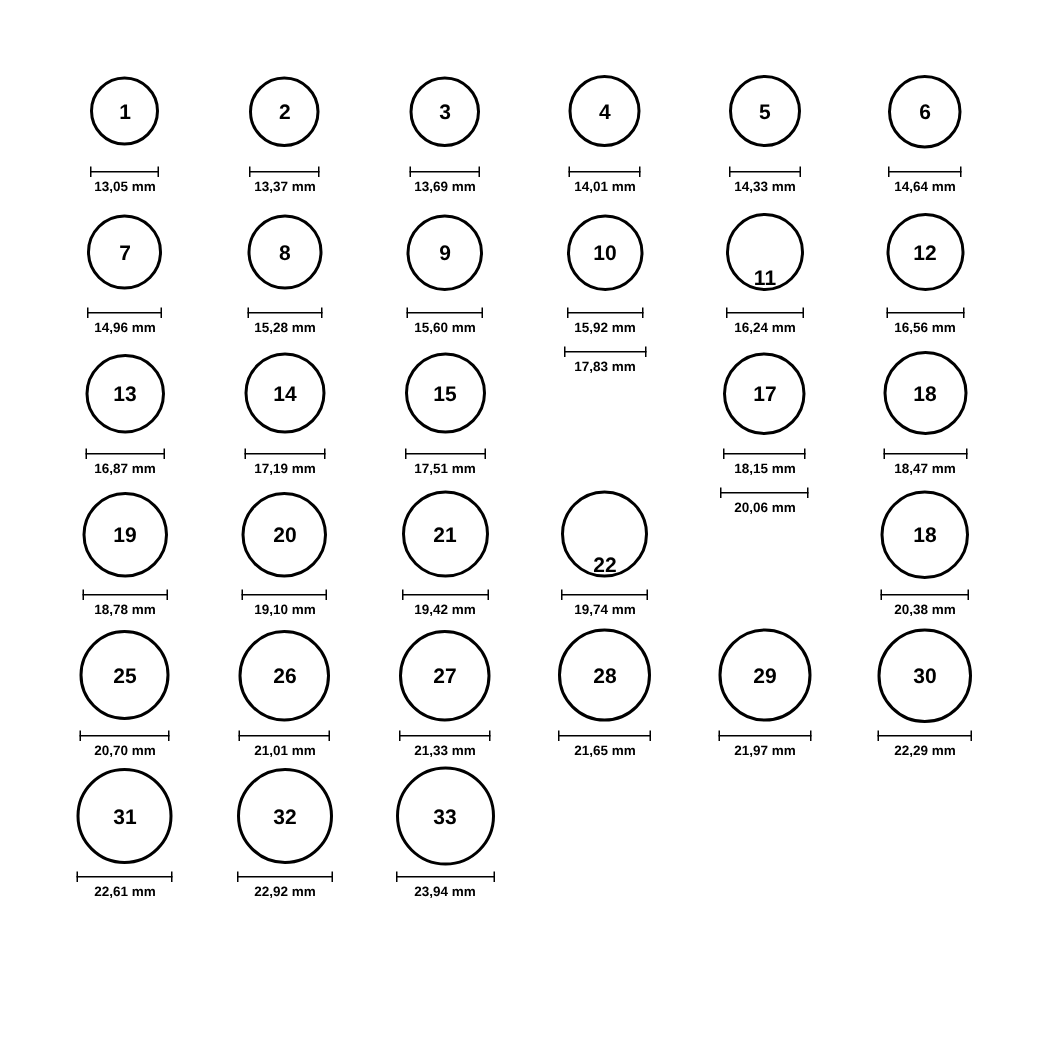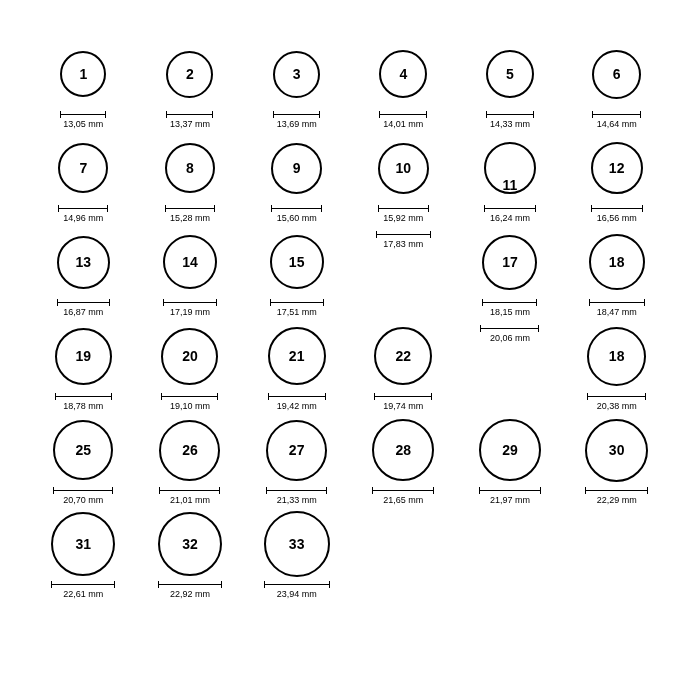--- a/index.html
+++ b/index.html
@@ -81,21 +81,21 @@
     position: absolute;
     top: 0px;
     width: 1px;
     height: 7px;
     background: #000000;
   }
   .measure-bar .cap.left { left: 0; }
   .measure-bar .cap.right { right: 0; }
   .measure-label {
     font-size: 9px;
-    font-weight: normal;
+    font-weight: bold;
     color: #000000;
     margin-top: 2px;
     white-space: nowrap;
     line-height: 1;
   }
 </style>
 </head>
 <body>
 
 <div id="ring-chart">
@@ -405,21 +405,21 @@
           <div class="measure-bar" style="width: 58px;">
             <div class="line"></div>
             <div class="cap left"></div>
             <div class="cap right"></div>
           </div>
           <div class="measure-label">19,42 mm</div>
         </div>
       </div>
       <div class="ring-cell">
         <div class="ring-circle-wrap">
-          <div class="ring-circle" style="width: 58px; height: 58px;">
+          <div class="ring-circle" style="width: 58px; height: 58px; align-items: flex-end;">
             <span class="ring-number">22</span>
           </div>
         </div>
         <div class="measure">
           <div class="measure-bar" style="width: 58px;">
             <div class="line"></div>
             <div class="cap left"></div>
             <div class="cap right"></div>
           </div>
           <div class="measure-label">19,74 mm</div>

